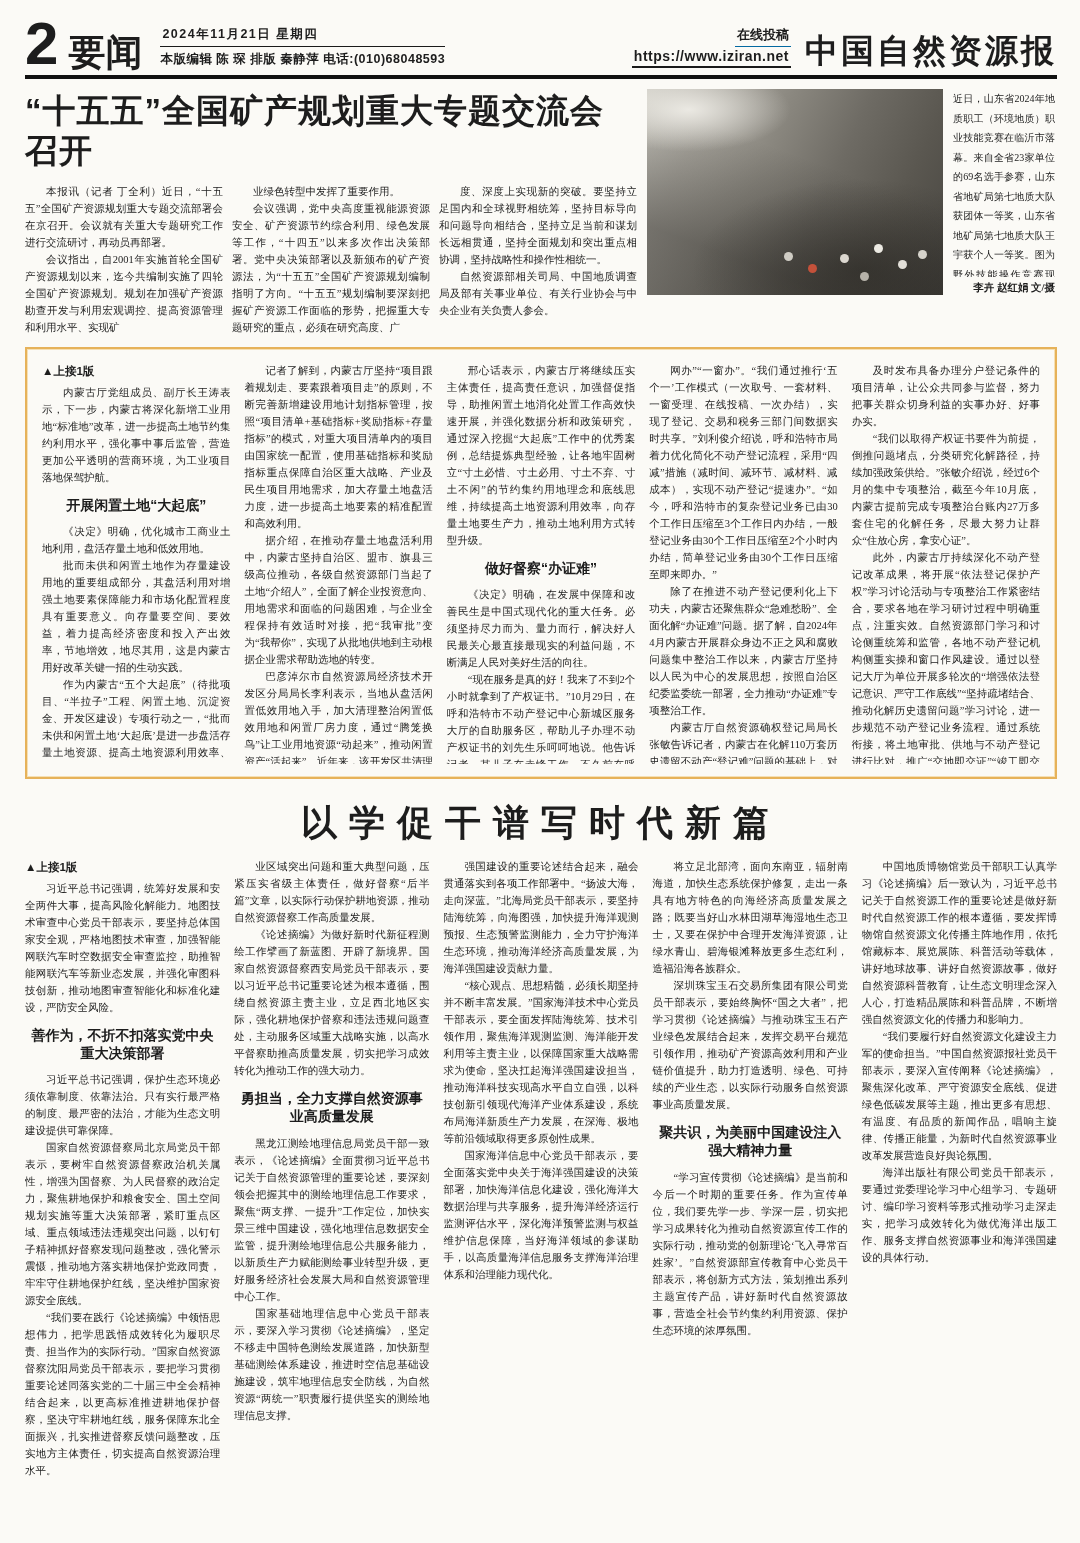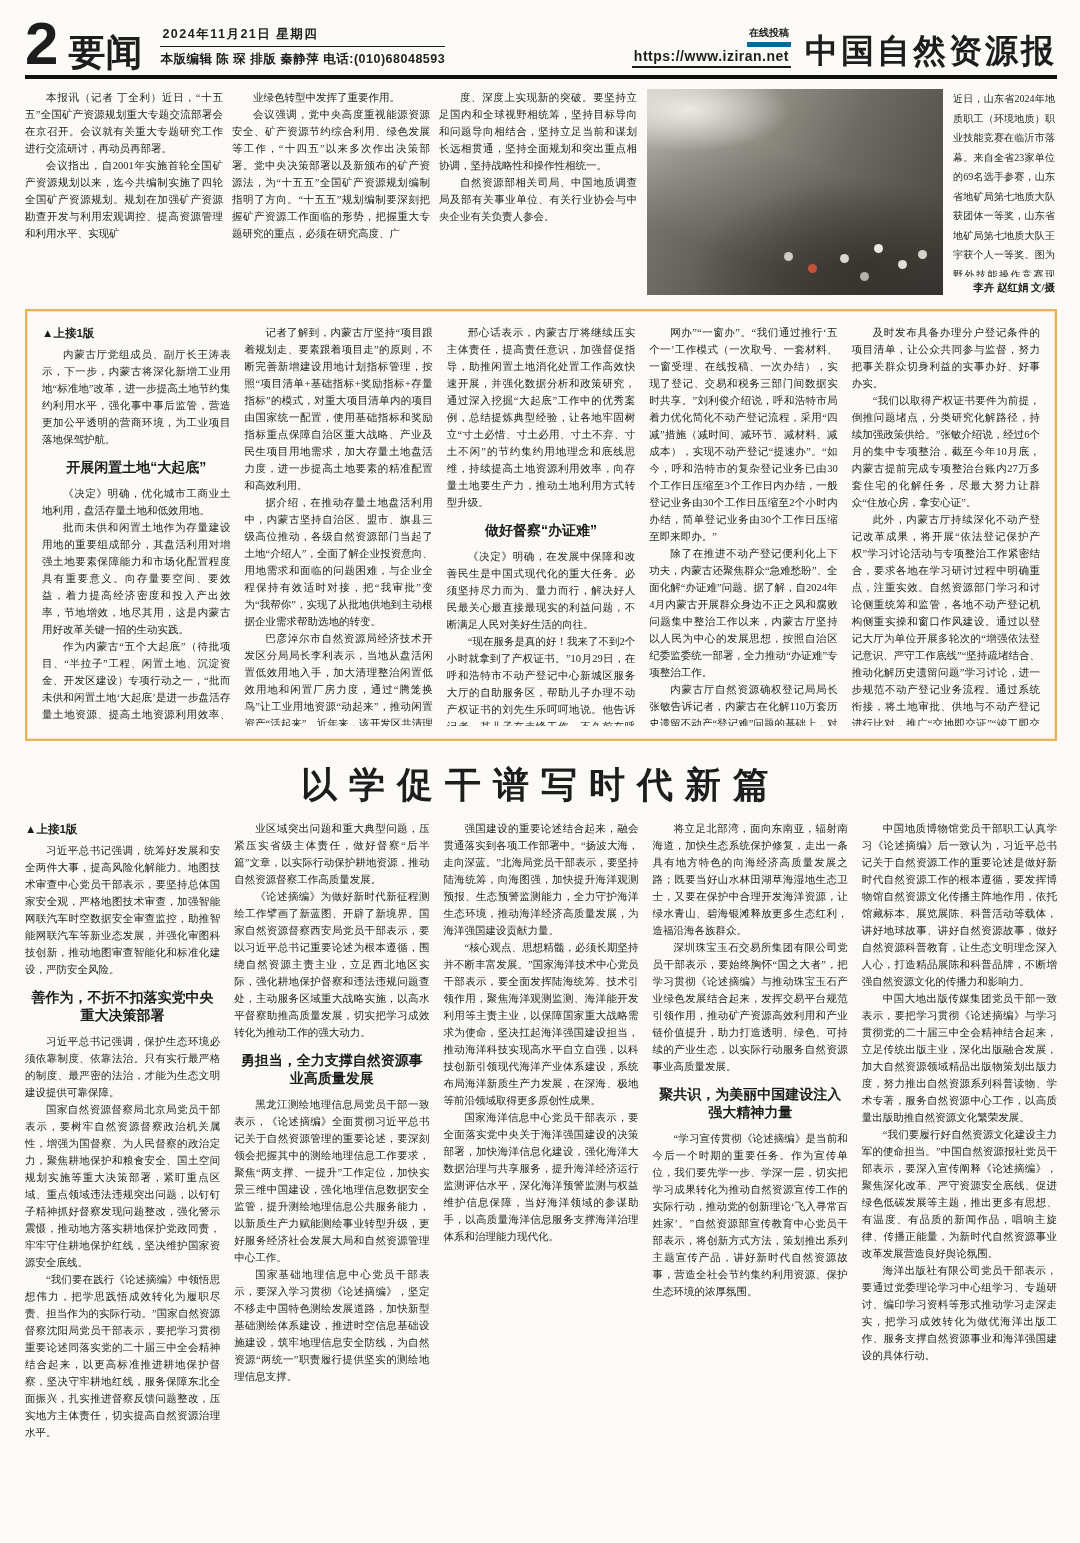--- a/index.html
+++ b/index.html
@@ -9,21 +9,21 @@
   
   .masthead{display:flex;align-items:flex-end;}
   .mh-left{display:flex;align-items:flex-end;}
   .page-num{font-family:"Liberation Sans","DejaVu Sans",sans-serif;font-weight:900;font-size:60px;line-height:.8;}
   .section-name{font-family:"Liberation Sans","DejaVu Sans",sans-serif;font-weight:700;font-size:37px;line-height:.85;margin-left:10px;}
   .mh-meta{margin-left:18px;font-family:"Liberation Sans","DejaVu Sans",sans-serif;font-weight:bold;font-size:12.5px;}
   .mh-date{padding:0 4px 3px 2px;border-bottom:1.5px solid #1a1a1a;letter-spacing:1.5px;}
   .mh-editors{padding-top:4px;letter-spacing:.5px;}
   .mh-right{margin-left:auto;display:flex;align-items:flex-end;}
   .mh-submit{text-align:right;font-family:"Liberation Sans","DejaVu Sans",sans-serif;font-weight:bold;margin-right:14px;}
-  .submit-label{font-size:10px;display:inline-block;border-bottom:5px solid #0369a1;padding:0 2px 2px;}
+  .submit-label{font-size:13px;display:inline-block;border-bottom:1px solid #0369a1;padding:0 2px 2px;}
   .website{font-size:14px;border-bottom:2.5px solid #1a1a1a;padding:1px 2px 2px;letter-spacing:.5px;}
   .paper-name{font-size:33px;font-weight:900;letter-spacing:3px;line-height:1;}
   .masthead-rule{height:4px;background:#111;margin-top:7px;}
   
   .a1{display:flex;gap:10px;margin-top:10px;}
   .a1-left{width:612px;flex:none;}
   .a1-headline{font-family:"Liberation Sans","DejaVu Sans",sans-serif;font-weight:900;font-size:33px;
                letter-spacing:1px;line-height:1.2;margin:2px 0 13px;}
   .a1-cols{display:flex;gap:9px;height:150px;overflow:hidden;}
   .col{flex:1;font-size:10.5px;line-height:1.62;text-align:justify;}
@@ -72,20 +72,21 @@
         <div><span class="submit-label">在线投稿</span></div>
         <div class="website">https://www.iziran.net</div>
       </div>
       <div class="paper-name">中国自然资源报</div>
     </div>
   </div>
   <div class="masthead-rule"></div>
 
   <div class="a1">
     <div class="a1-left">
+      <h1 class="a1-headline">“十五五”全国矿产规划重大专题交流会召开</h1>
       <div class="a1-cols">
         <div class="col">
             <div class="seg-p">本报讯（记者 丁全利）近日，“十五五”全国矿产资源规划重大专题交流部署会在京召开。会议就有关重大专题研究工作进行交流研讨，再动员再部署。</div>
             <div class="seg-p">会议指出，自2001年实施首轮全国矿产资源规划以来，迄今共编制实施了四轮全国矿产资源规划。规划在加强矿产资源勘查开发与利用宏观调控、提高资源管理和利用水平、实现矿</div>
           </div>
         <div class="col">
             <div class="seg-p">业绿色转型中发挥了重要作用。</div>
             <div class="seg-p">会议强调，党中央高度重视能源资源安全、矿产资源节约综合利用、绿色发展等工作，“十四五”以来多次作出决策部署。党中央决策部署以及新颁布的矿产资源法，为“十五五”全国矿产资源规划编制指明了方向。“十五五”规划编制要深刻把握矿产资源工作面临的形势，把握重大专题研究的重点，必须在研究高度、广</div>
           </div>
         <div class="col">
@@ -162,19 +163,18 @@
         <div class="seg-p">国家海洋信息中心党员干部表示，要全面落实党中央关于海洋强国建设的决策部署，加快海洋信息化建设，强化海洋大数据治理与共享服务，提升海洋经济运行监测评估水平，深化海洋预警监测与权益维护信息保障，当好海洋领域的参谋助手，以高质量海洋信息服务支撑海洋治理体系和治理能力现代化。</div>
       </div>
     <div class="col">
         <div class="seg-p">将立足北部湾，面向东南亚，辐射南海道，加快生态系统保护修复，走出一条具有地方特色的向海经济高质量发展之路；既要当好山水林田湖草海湿地生态卫士，又要在保护中合理开发海洋资源，让绿水青山、碧海银滩释放更多生态红利，造福沿海各族群众。</div>
         <div class="seg-p">深圳珠宝玉石交易所集团有限公司党员干部表示，要始终胸怀“国之大者”，把学习贯彻《论述摘编》与推动珠宝玉石产业绿色发展结合起来，发挥交易平台规范引领作用，推动矿产资源高效利用和产业链价值提升，助力打造透明、绿色、可持续的产业生态，以实际行动服务自然资源事业高质量发展。</div>
         <div class="seg-h">聚共识，为美丽中国建设注入强大精神力量</div>
         <div class="seg-p">“学习宣传贯彻《论述摘编》是当前和今后一个时期的重要任务。作为宣传单位，我们要先学一步、学深一层，切实把学习成果转化为推动自然资源宣传工作的实际行动，推动党的创新理论‘飞入寻常百姓家’。”自然资源部宣传教育中心党员干部表示，将创新方式方法，策划推出系列主题宣传产品，讲好新时代自然资源故事，营造全社会节约集约利用资源、保护生态环境的浓厚氛围。</div>
       </div>
     <div class="col">
         <div class="seg-p">中国地质博物馆党员干部职工认真学习《论述摘编》后一致认为，习近平总书记关于自然资源工作的重要论述是做好新时代自然资源工作的根本遵循，要发挥博物馆自然资源文化传播主阵地作用，依托馆藏标本、展览展陈、科普活动等载体，讲好地球故事、讲好自然资源故事，做好自然资源科普教育，让生态文明理念深入人心，打造精品展陈和科普品牌，不断增强自然资源文化的传播力和影响力。</div>
-        <div class="seg-p">中国大地出版传媒集团党员干部一致表示，要把学习贯彻《论述摘编》与学习贯彻党的二十届三中全会精神结合起来，立足传统出版主业，深化出版融合发展，加大自然资源领域精品出版物策划出版力度，努力推出自然资源系列科普读物、学术专著，服务自然资源中心工作，以高质量出版助推自然资源文化繁荣发展。</div>
         <div class="seg-p">“我们要履行好自然资源文化建设主力军的使命担当。”中国自然资源报社党员干部表示，要深入宣传阐释《论述摘编》，聚焦深化改革、严守资源安全底线、促进绿色低碳发展等主题，推出更多有思想、有温度、有品质的新闻作品，唱响主旋律、传播正能量，为新时代自然资源事业改革发展营造良好舆论氛围。</div>
         <div class="seg-p">海洋出版社有限公司党员干部表示，要通过党委理论学习中心组学习、专题研讨、编印学习资料等形式推动学习走深走实，把学习成效转化为做优海洋出版工作、服务支撑自然资源事业和海洋强国建设的具体行动。</div>
       </div>
   </div>
 
 </div>
 
 </body></html>

